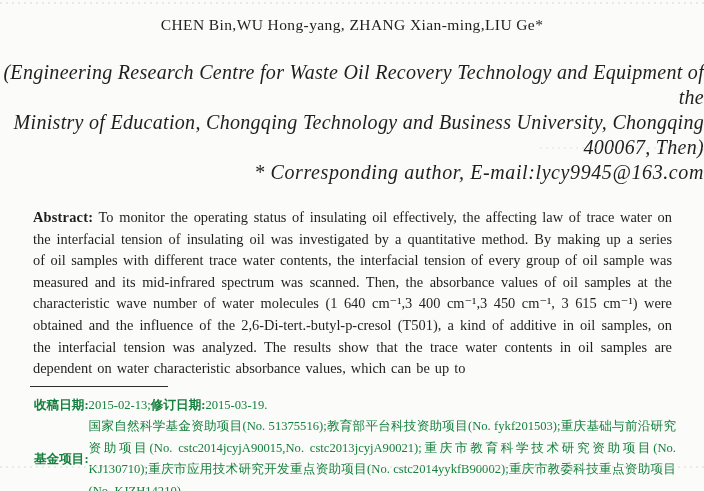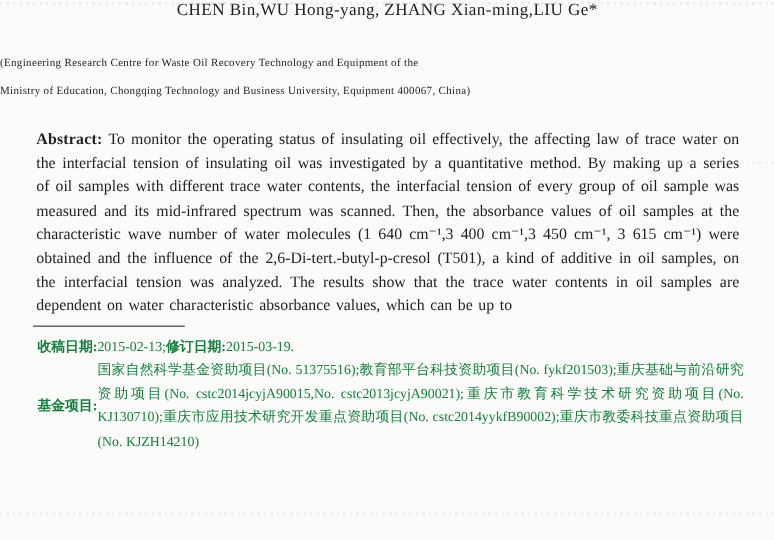--- a/index.html
+++ b/index.html
@@ -9,29 +9,30 @@
     background: #fbfbf9;
     color: #1e1e1e;
     font-family: "Liberation Serif", "DejaVu Serif", serif;
     position: relative;
     overflow: hidden;
   }
   .paper { position: relative; width: 704px; height: 491px; }
 
   .authors {
     text-align: center;
-    padding-top: 1px;
+    padding-top: 16px;
     font-size: 15.5px;
     letter-spacing: 0.4px;
     white-space: nowrap;
   }
   .affil {
     margin-top: 26px;
-    text-align: left;
-    font-size: 10px;
+    text-align: right;
+    font-style: italic;
+    font-size: 20px;
     line-height: 25px;
     letter-spacing: 0.3px;
   }
   .affil .corr { letter-spacing: 0.6px; }
 
   .abstract {
     margin: 22px 32px 0 33px;
     font-size: 14.4px;
     line-height: 21.6px;
     text-align: justify;
@@ -76,21 +77,22 @@
 <div class="paper">
 
   <div class="artifact artifact-top"></div>
   <div class="artifact artifact-mid"></div>
   <div class="artifact artifact-bottom"></div>
 
   <div class="authors">CHEN Bin,WU Hong-yang, ZHANG Xian-ming,LIU Ge*</div>
 
   <div class="affil">
     <div>(Engineering Research Centre for Waste Oil Recovery Technology and Equipment of the</div>
-    <div>Ministry of Education, Chongqing Technology and Business University, Equipment 400067, China)</div>
+    <div>Ministry of Education, Chongqing Technology and Business University, Chongqing 400067, Then)</div>
+    <div class="corr">* Corresponding author, E-mail:lycy9945@163.com</div>
   </div>
 
   <p class="abstract"><b>Abstract:</b> <span>To monitor the operating status of insulating oil effectively, the affecting law of trace water on the interfacial tension of insulating oil was investigated by a quantitative method. By making up a series of oil samples with different trace water contents, the interfacial tension of every group of oil sample was measured and its mid-infrared spectrum was scanned. Then, the absorbance values of oil samples at the characteristic wave number of water molecules (1 640 cm⁻¹,3 400 cm⁻¹,3 450 cm⁻¹, 3 615 cm⁻¹) were obtained and the influence of the 2,6-Di-tert.-butyl-p-cresol (T501), a kind of additive in oil samples, on the interfacial tension was analyzed. The results show that the trace water contents in oil samples are dependent on water characteristic absorbance values, which can be up to</span></p>
 
   <hr class="footnote-rule">
 
   <div class="footnotes">
     <div class="fn-line"><span class="fn-label">收稿日期:</span><span>2015-02-13;</span><span class="fn-label">修订日期:</span><span>2015-03-19.</span></div>
 
     <div class="fn-fund">

